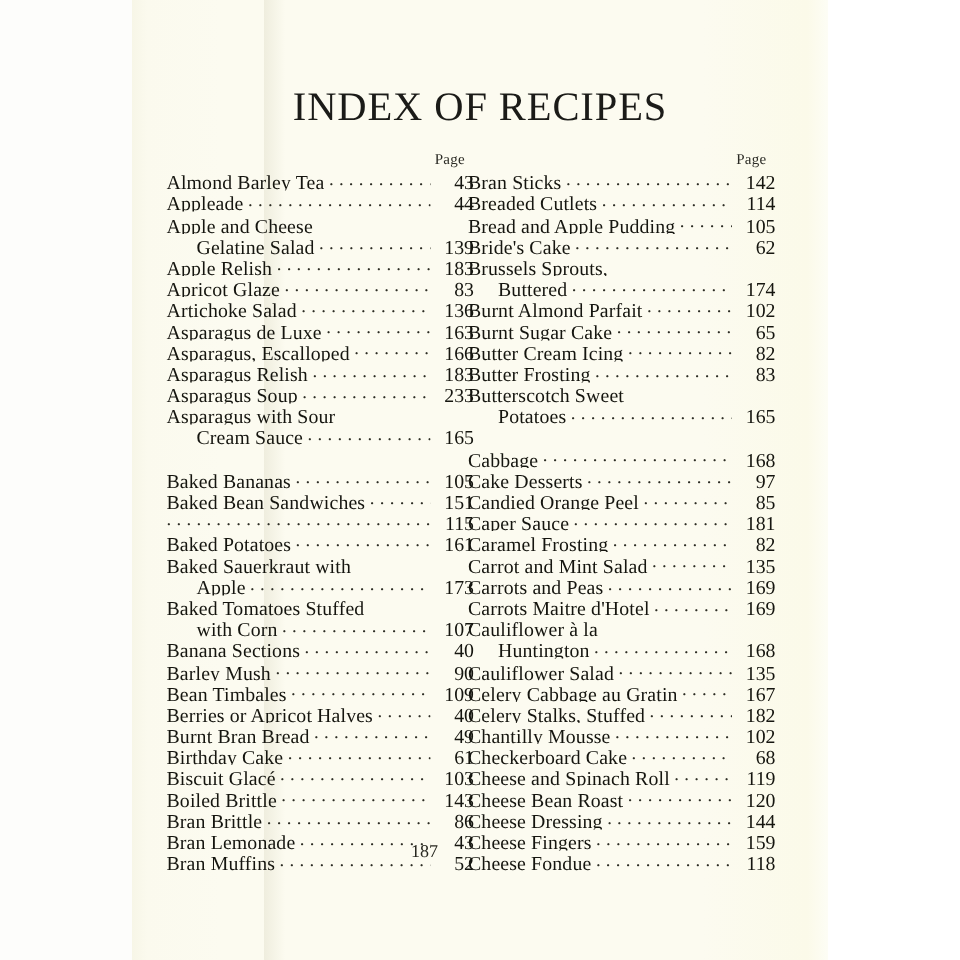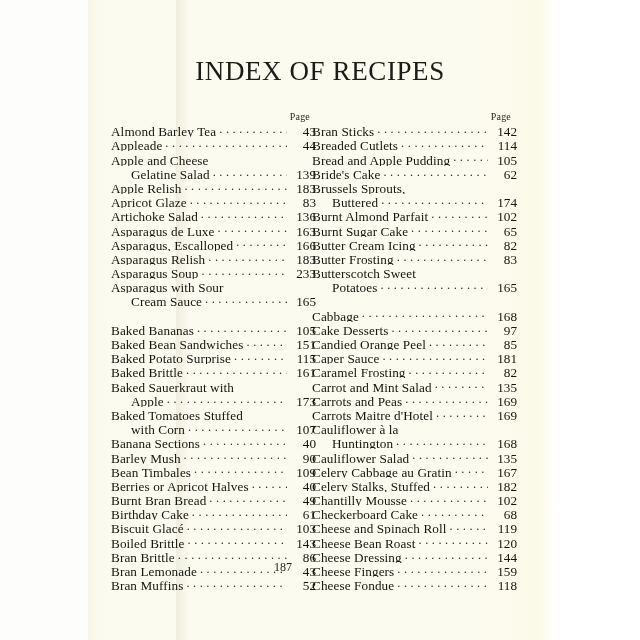--- a/index.html
+++ b/index.html
@@ -78,21 +78,20 @@
     position: absolute;
     left: 0;
     top: 100px;
     width: 464px;
     height: 470px;
   }
   .col {
     position: absolute;
     top: 0;
     width: 205px;
-    margin-top: 10px;
   }
   .col-left  { left: 23px; }
   .col-right { left: 224px; }
 
   .page-head {
     font-size: 10px;
     color: #2a2a24;
     text-align: right;
     height: 13px;
     line-height: 13px;
@@ -260,26 +259,25 @@
               <span class="title">Baked Bananas</span>
               <span class="leader"></span>
               <span class="pageno">105</span>
             </li>
             <li class="entry">
               <span class="title">Baked Bean Sandwiches</span>
               <span class="leader"></span>
               <span class="pageno">151</span>
             </li>
             <li class="entry">
-              <span class="title">Baked Potato Surprise</span>
               <span class="leader"></span>
               <span class="pageno">115</span>
             </li>
             <li class="entry">
-              <span class="title">Baked Brittle</span>
+              <span class="title">Baked Potatoes</span>
               <span class="leader"></span>
               <span class="pageno">161</span>
             </li>
             <li class="entry head">
               <span class="title">Baked Sauerkraut with</span>
               <span class="leader"></span>
               <span class="pageno"></span>
             </li>
             <li class="entry cont">
               <span class="title">Apple</span>

